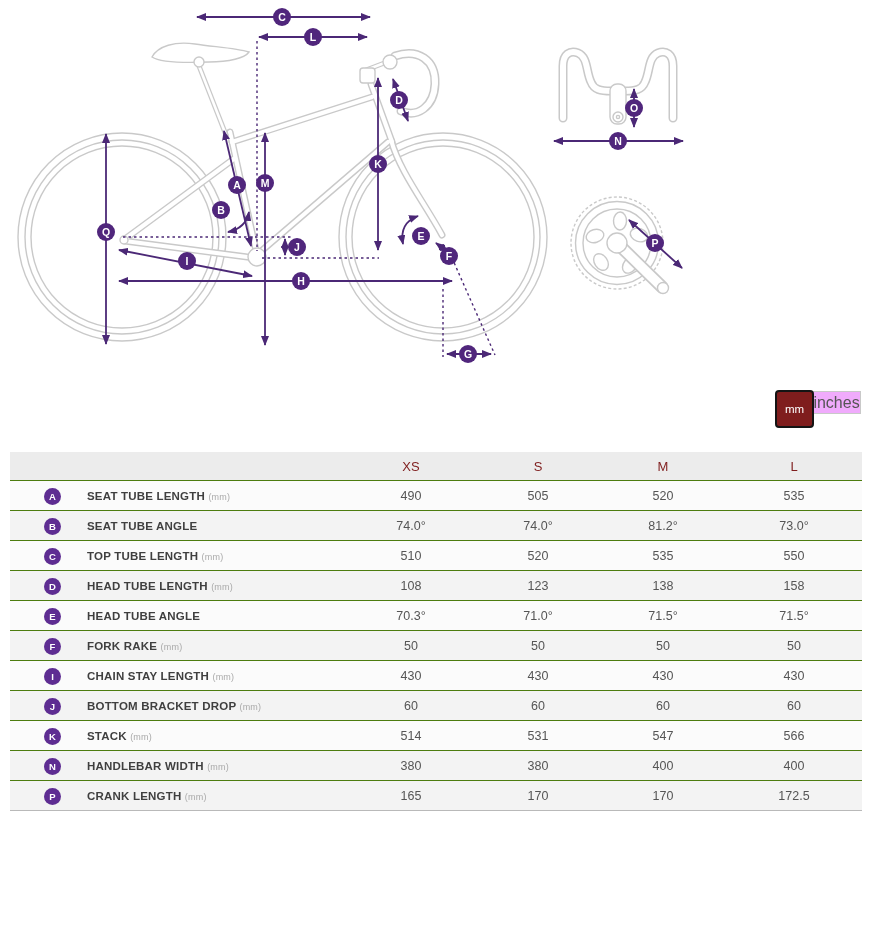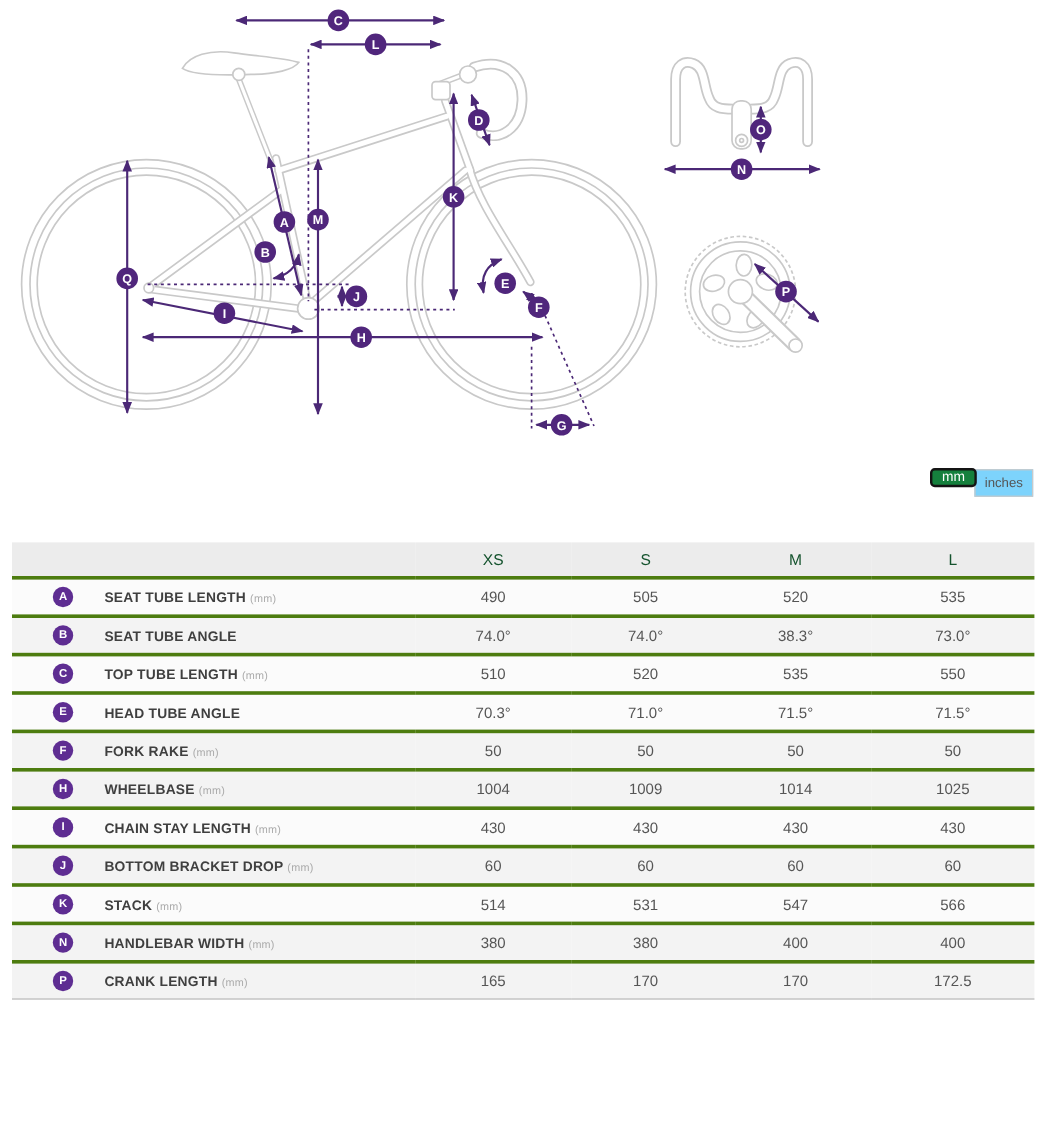--- a/index.html
+++ b/index.html
@@ -20,37 +20,37 @@
   .wire{stroke:#c9c9c9;stroke-width:1.4;fill:none;}
   .wirefill{stroke:#c9c9c9;stroke-width:1.4;fill:#ffffff;}
   .dim{stroke:#4b2876;stroke-width:1.8;fill:none;}
   .dimdash{stroke:#4b2876;stroke-width:1.4;fill:none;stroke-dasharray:2.5 3;}
   .mcirc{fill:#50267c;}
   .mletter{fill:#ffffff;font-size:10.5px;font-weight:bold;text-anchor:middle;
            font-family:"Liberation Sans","DejaVu Sans",sans-serif;}
   
   .unit-toggle{position:absolute;left:775px;top:390px;display:flex;align-items:stretch;}
   .btn-mm{
-    width:39px;height:16px;background:#15803d;border:2px solid #141414;border-radius:4px;
+    width:39px;height:38px;background:#7f1d1d;border:2px solid #141414;border-radius:4px;
     color:#fff;font-size:11.5px;font-family:inherit;cursor:pointer;z-index:2;padding:0;
   }
   .btn-in{
-    width:49px;height:23px;margin-left:-2px;margin-top:1px;background:#7dd3fc;border:1px solid #c9c9c9;
-    color:#555;font-size:11px;font-family:inherit;cursor:pointer;z-index:1;padding:0;
+    width:49px;height:23px;margin-left:-2px;margin-top:1px;background:#f0abfc;border:1px solid #c9c9c9;
+    color:#555;font-size:16px;font-family:inherit;cursor:pointer;z-index:1;padding:0;
   }
   
   .geo-table{
     position:absolute;left:10px;top:452px;width:852px;border-collapse:collapse;table-layout:fixed;
   }
   .geo-table col.c0{width:336px}.geo-table col.c1{width:130px}
   .geo-table col.c2{width:124px}.geo-table col.c3{width:126px}.geo-table col.c4{width:136px}
   .geo-table thead th{
-    background:#ececec;height:26px;font-weight:400;font-size:13px;color:#14532d;text-align:center;
-  }
-  .geo-table tbody tr{border-top:3px solid #4d7c0f;}
+    background:#ececec;height:26px;font-weight:400;font-size:13px;color:#7f1d1d;text-align:center;
+  }
+  .geo-table tbody tr{border-top:1px solid #4d7c0f;}
   .geo-table tbody tr:last-child{border-bottom:1px solid #b9b9b9;}
   .geo-table tbody tr.odd td{background:#fbfbfb;}
   .geo-table tbody tr.even td{background:#f3f3f3;}
   .geo-table td{height:27px;vertical-align:middle;}
   .geo-table td.c-val{text-align:center;font-size:12.5px;color:#555;}
   .c-label{padding-left:34px;white-space:nowrap;}
   .badge{
     display:inline-block;width:17px;height:17px;border-radius:50%;background:#5e2d92;color:#fff;
     font-size:9.5px;font-weight:bold;text-align:center;line-height:17px;vertical-align:middle;
   }
@@ -271,51 +271,51 @@
           <td class="c-label"><span class="badge">A</span><span class="lbl"><span>SEAT TUBE LENGTH</span> <i class="unit">(mm)</i></span></td>
           <td class="c-val">490</td>
           <td class="c-val">505</td>
           <td class="c-val">520</td>
           <td class="c-val">535</td>
         </tr>
         <tr class="even">
           <td class="c-label"><span class="badge">B</span><span class="lbl"><span>SEAT TUBE ANGLE</span> <i class="unit"></i></span></td>
           <td class="c-val">74.0°</td>
           <td class="c-val">74.0°</td>
-          <td class="c-val">38.3°</td>
+          <td class="c-val">81.2°</td>
           <td class="c-val">73.0°</td>
         </tr>
         <tr class="odd">
           <td class="c-label"><span class="badge">C</span><span class="lbl"><span>TOP TUBE LENGTH</span> <i class="unit">(mm)</i></span></td>
           <td class="c-val">510</td>
           <td class="c-val">520</td>
           <td class="c-val">535</td>
           <td class="c-val">550</td>
         </tr>
+        <tr class="even">
+          <td class="c-label"><span class="badge">D</span><span class="lbl"><span>HEAD TUBE LENGTH</span> <i class="unit">(mm)</i></span></td>
+          <td class="c-val">108</td>
+          <td class="c-val">123</td>
+          <td class="c-val">138</td>
+          <td class="c-val">158</td>
+        </tr>
         <tr class="odd">
           <td class="c-label"><span class="badge">E</span><span class="lbl"><span>HEAD TUBE ANGLE</span> <i class="unit"></i></span></td>
           <td class="c-val">70.3°</td>
           <td class="c-val">71.0°</td>
           <td class="c-val">71.5°</td>
           <td class="c-val">71.5°</td>
         </tr>
         <tr class="even">
           <td class="c-label"><span class="badge">F</span><span class="lbl"><span>FORK RAKE</span> <i class="unit">(mm)</i></span></td>
           <td class="c-val">50</td>
           <td class="c-val">50</td>
           <td class="c-val">50</td>
           <td class="c-val">50</td>
         </tr>
-        <tr class="even">
-          <td class="c-label"><span class="badge">H</span><span class="lbl"><span>WHEELBASE</span> <i class="unit">(mm)</i></span></td>
-          <td class="c-val">1004</td>
-          <td class="c-val">1009</td>
-          <td class="c-val">1014</td>
-          <td class="c-val">1025</td>
-        </tr>
         <tr class="odd">
           <td class="c-label"><span class="badge">I</span><span class="lbl"><span>CHAIN STAY LENGTH</span> <i class="unit">(mm)</i></span></td>
           <td class="c-val">430</td>
           <td class="c-val">430</td>
           <td class="c-val">430</td>
           <td class="c-val">430</td>
         </tr>
         <tr class="even">
           <td class="c-label"><span class="badge">J</span><span class="lbl"><span>BOTTOM BRACKET DROP</span> <i class="unit">(mm)</i></span></td>
           <td class="c-val">60</td>

